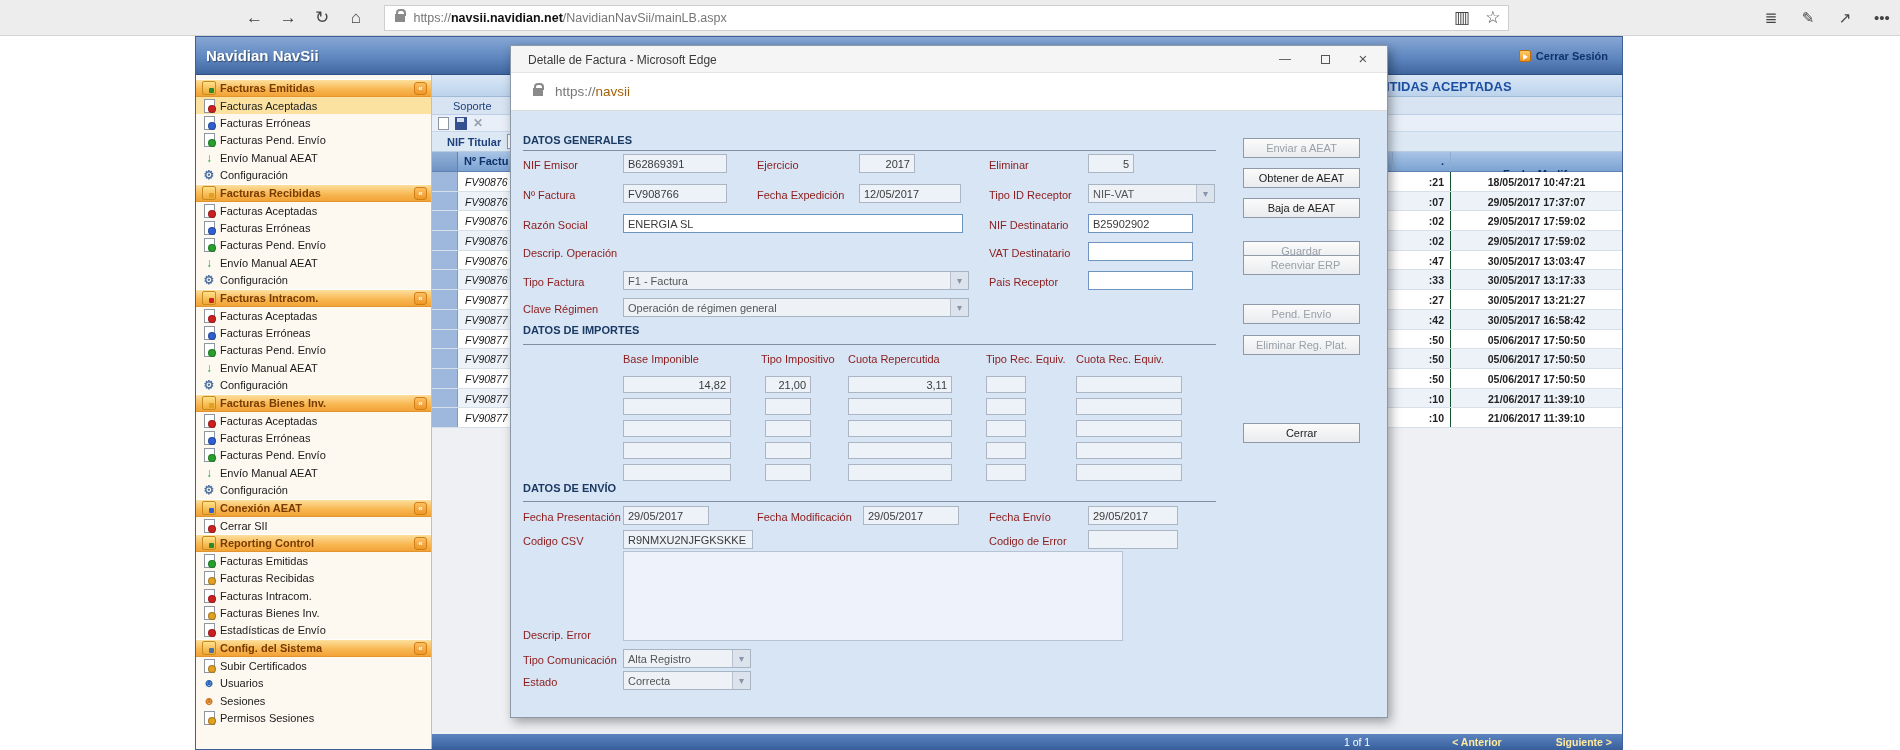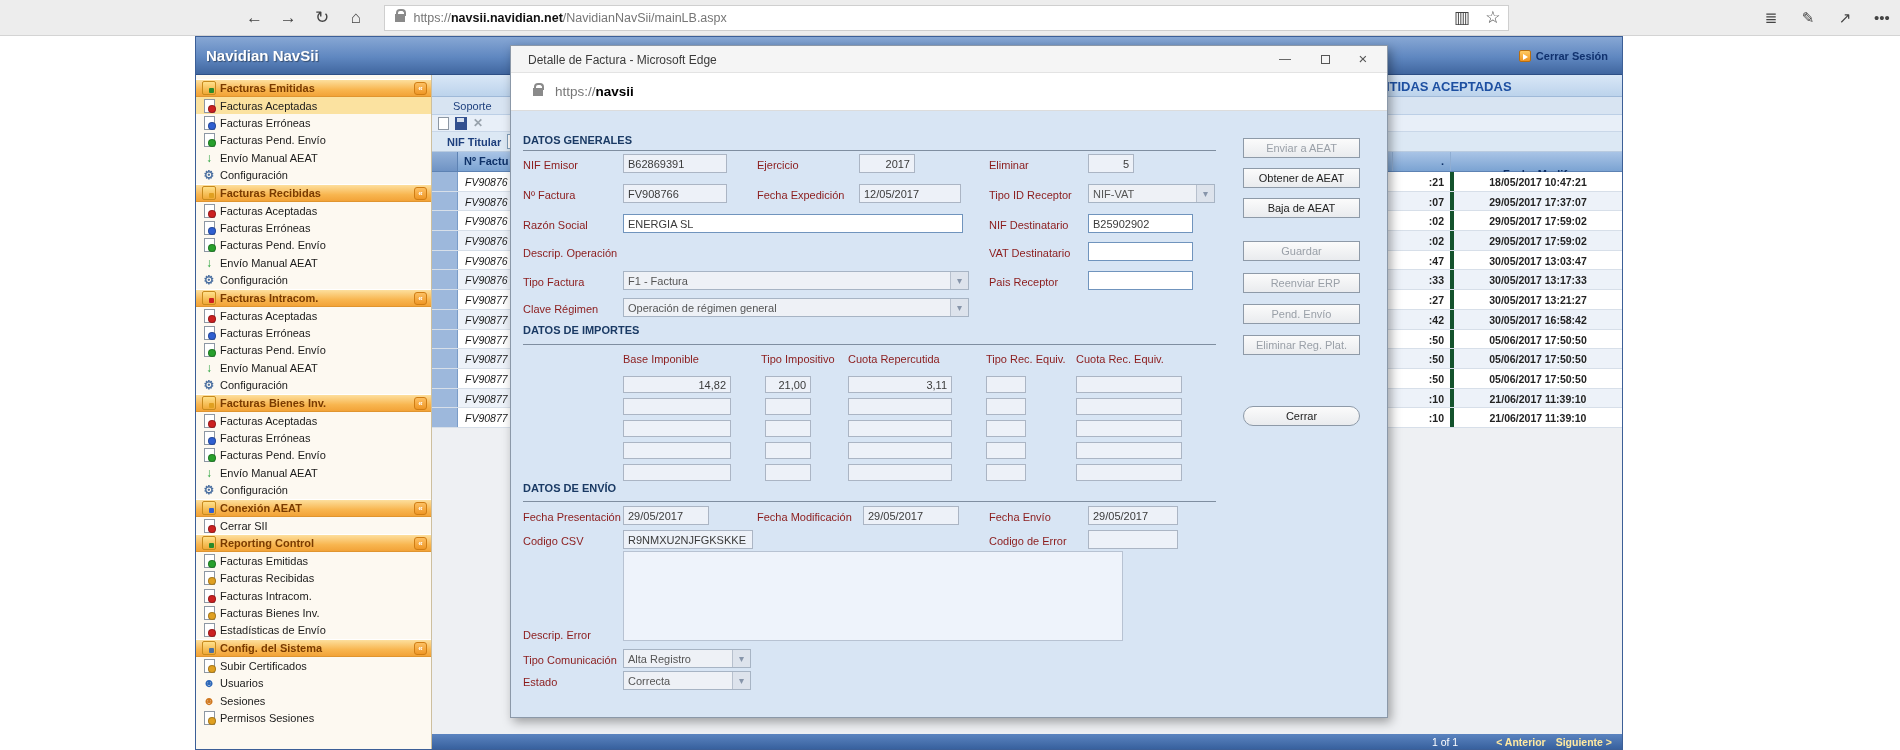--- a/index.html
+++ b/index.html
@@ -93,44 +93,44 @@
   .gh-fill { flex:1; }
   .gh-part { width:58px; flex:none; border-left:1px solid #8fadd2; text-align:right; padding:3px 6px 0 0; }
   .gh-fec { width:172px; flex:none; border-left:1px solid #8fadd2; text-align:center; padding-top:16px; }
   .grid-rows { flex:none; }
   .g-row { height:19.7px; display:flex; font-size:10.5px; border-bottom:1px solid #d7dfe9; background:#fff; }
   .g-row.alt { background:#edf2f9; }
   .g-sel { width:26px; flex:none; background:#9db8dc; border-right:1px solid #7a9cc8; }
   .g-inv { width:60px; flex:none; padding:4px 0 0 7px; color:#1a1a1a;font-style:italic; }
   .g-fill { flex:1; }
   .g-part { width:58px; flex:none; text-align:right; padding:4px 6px 0 0; font-weight:bold; color:#222; }
-  .g-fec { width:172px; flex:none; border-left:4px solid #14532d; text-align:center; padding-top:4px; font-weight:bold; color:#222; }
+  .g-fec { width:172px; flex:none; border-left:1px solid #14532d; text-align:center; padding-top:4px; font-weight:bold; color:#222; }
   .grid-fill { flex:1; background:#eef0f3; }
   .pager { height:15px; flex:none; background:linear-gradient(#5b84c0,#38619e);
-    display:flex; align-items:center; justify-content:flex-end; font-size:10.5px; }
+    display:flex; align-items:center; justify-content:flex-end; font-size:10.5px;gap:44px; }
   .pager .pcount { color:#fff; margin-right:38px; }
   .pager .plink { color:#ffe9a0; font-weight:bold; margin-right:10px; }
 
   
   .dialog { position:absolute; left:510px; top:45px; width:878px; height:673px; background:#fff;
     border:1px solid #8b98a8; box-shadow:3px 4px 10px rgba(0,0,0,.35); z-index:10;
     display:flex; flex-direction:column; }
   .dlg-title { height:27px; flex:none; background:#f5f5f5; border-bottom:1px solid #e3e3e3; position:relative; }
   .dlg-title .ttext { position:absolute; left:17px; top:7px; font-size:12px; color:#3a3a3a; }
   .winbtn { position:absolute; top:0; width:32px; height:26px; text-align:center;
     color:#555; font-size:12px; line-height:26px; }
   .winbtn.min { right:86px; }
   .winbtn.max { right:46px; }
   .winbtn.max i { display:inline-block; width:9px; height:9px; border:1px solid #555; vertical-align:middle; }
   .winbtn.cls { right:8px; font-size:15px; }
   .dlg-url { height:38px; flex:none; background:#fff; border-bottom:1px solid #dcdcdc;
     display:flex; align-items:center; font-size:13.5px; }
   .dlg-url .lockbox { margin:0 12px 0 22px; }
   .dlg-url .scheme { color:#767676; }
-  .dlg-url .host { color:#000000; font-weight:bold; }
+  .dlg-url .host { color:#a16207; font-weight:normal; }
   .dlg-body { flex:1; background:#d8e5f4; position:relative; font-size:11px; }
 
   .sec-hdr { position:absolute; font-size:11px; font-weight:bold; color:#1a3a64; }
   .sec-rule { position:absolute; left:12px; width:693px; height:1px; background:#7f8ea0; }
   .flbl2 { position:absolute; color:#8b1b1b; font-size:11px; white-space:nowrap; }
   .fld { position:absolute; height:19px; border:1px solid #abb5c4; background:#edf1f8;
     font-size:11px; color:#3a3a3a; padding:3px 4px 0 4px; white-space:nowrap; overflow:hidden; }
   .fld.on { background:#fff; border-color:#7094bd; }
   .fld.num { text-align:right; }
   .sel-fld { position:absolute; height:19px; border:1px solid #a7b4c4; background:#eef1f6;
@@ -571,19 +571,19 @@
     <span class="flbl2" style="left:12px;top:543px">Tipo Comunicación</span>
     <div class="sel-fld" style="left:112px;top:538px;width:128px">Alta Registro</div>
     <span class="flbl2" style="left:12px;top:565px">Estado</span>
     <div class="sel-fld" style="left:112px;top:560px;width:128px">Correcta</div>
 
     <div id="dlg-buttons">
         <div class="dlg-btn off" style="top: 27px;">Enviar a AEAT</div>
         <div class="dlg-btn" style="top: 57px;">Obtener de AEAT</div>
         <div class="dlg-btn" style="top: 87px;">Baja de AEAT</div>
         <div class="dlg-btn off" style="top: 130px;">Guardar</div>
-        <div class="dlg-btn off" style="top: 162px; padding-left: 8px;">Reenviar ERP</div>
+        <div class="dlg-btn off" style="top: 144px; padding-left: 8px;">Reenviar ERP</div>
         <div class="dlg-btn off" style="top: 193px;">Pend. Envío</div>
         <div class="dlg-btn off" style="top: 224px;">Eliminar Reg. Plat.</div>
-        <div class="dlg-btn" style="top: 295px; border-radius: 10px;">Cerrar</div>
+        <div class="dlg-btn" style="top: 312px;">Cerrar</div>
       </div>
   </div>
 </div>
 
 </body></html>

